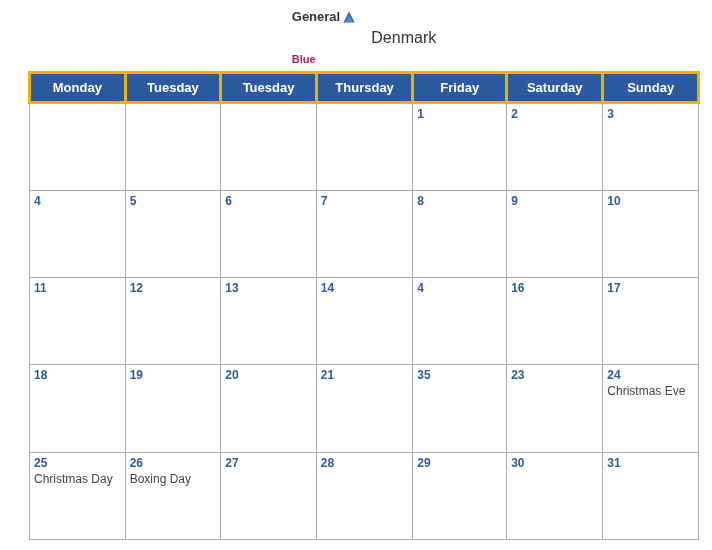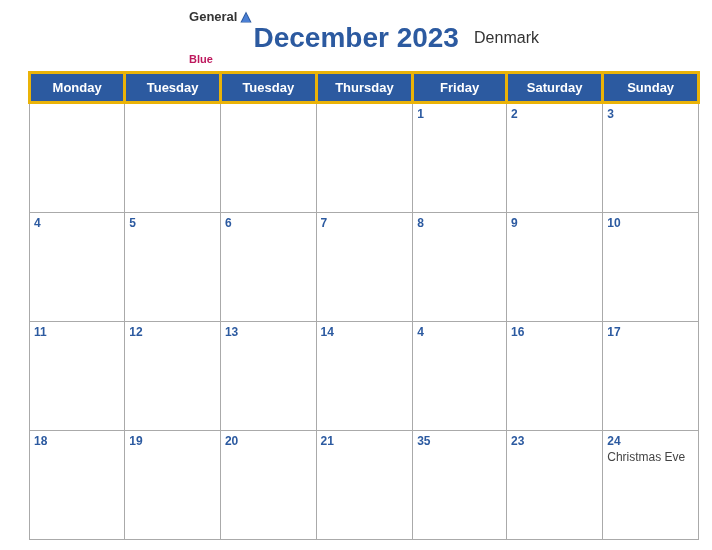--- a/index.html
+++ b/index.html
@@ -117,23 +117,20 @@
         <span class="logo-text-general">General</span>
         <svg class="logo-icon" viewBox="0 0 20 20">
           <polygon points="10,2 18,18 2,18" fill="#2c5aa0"></polygon>
           <polygon points="10,5 16,17 4,17" fill="#4a7fd4"></polygon>
         </svg>
       </div>
       <div class="logo-row">
         <span class="logo-text-blue">Blue</span>
       </div>
     </div>
-    <div class="title-area">
-      <span class="main-title">December 2023</span>
-    </div>
     <div class="country-label">Denmark</div>
   </div>
 
   <table class="calendar-table">
     <thead>
       <tr>
         <th>Monday</th>
         <th>Tuesday</th>
         <th>Tuesday</th>
         <th>Thursday</th>
@@ -221,15 +218,40 @@
             <span class="day-number">35</span>
           </td>
           <td>
             <span class="day-number">23</span>
           </td>
           <td>
             <span class="day-number">24</span>
             <span class="day-event">Christmas Eve</span>
           </td>
         </tr>
+        <tr>
+          <td>
+            <span class="day-number">25</span>
+            <span class="day-event">Christmas Day</span>
+          </td>
+          <td>
+            <span class="day-number">26</span>
+            <span class="day-event">Boxing Day</span>
+          </td>
+          <td>
+            <span class="day-number">27</span>
+          </td>
+          <td>
+            <span class="day-number">28</span>
+          </td>
+          <td>
+            <span class="day-number">29</span>
+          </td>
+          <td>
+            <span class="day-number">30</span>
+          </td>
+          <td>
+            <span class="day-number">31</span>
+          </td>
+        </tr>
       </tbody>
   </table>
 </div>
 
 </body></html>

